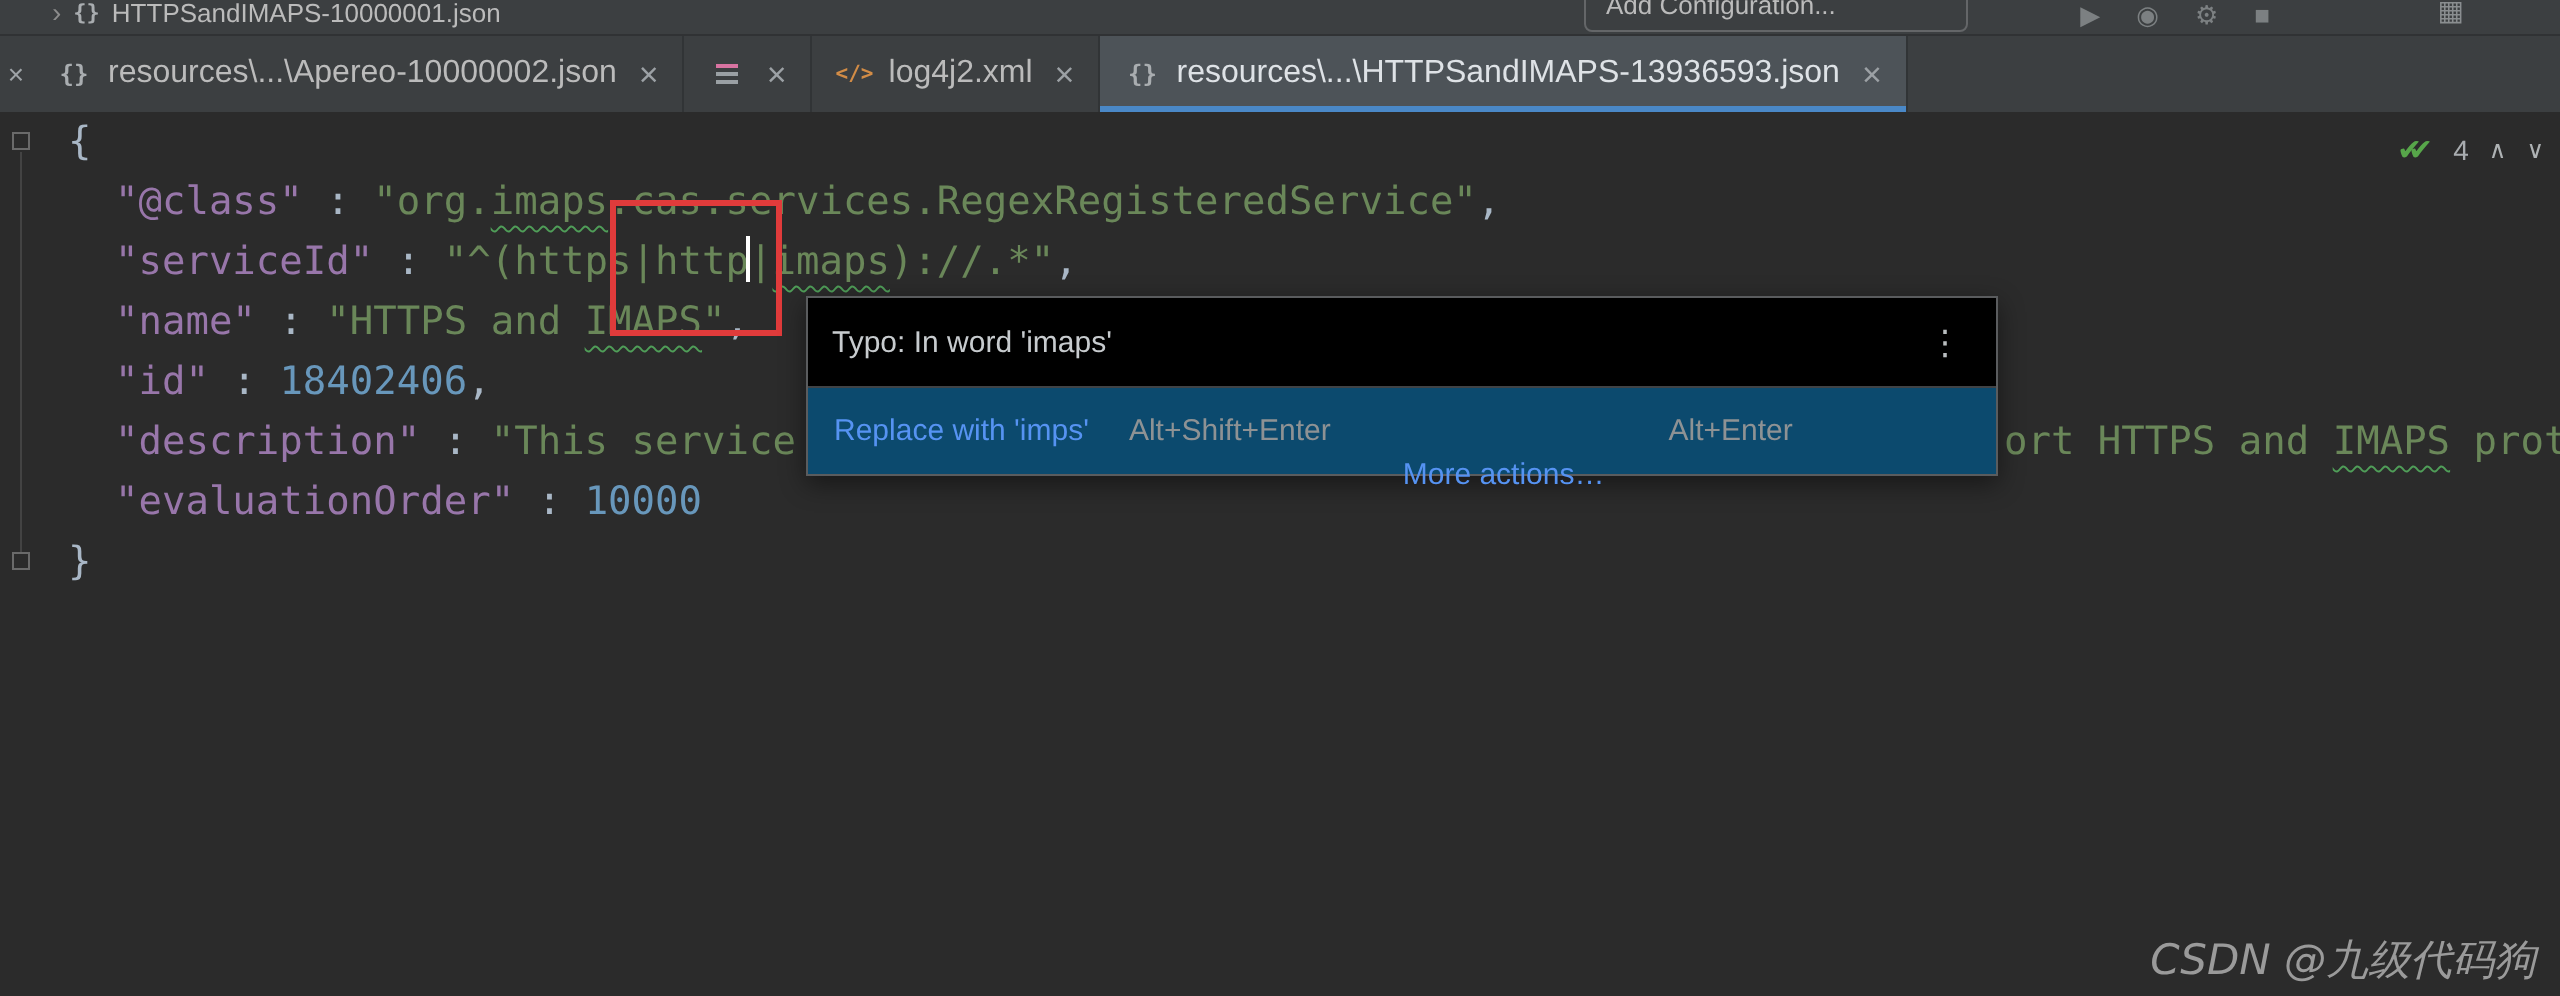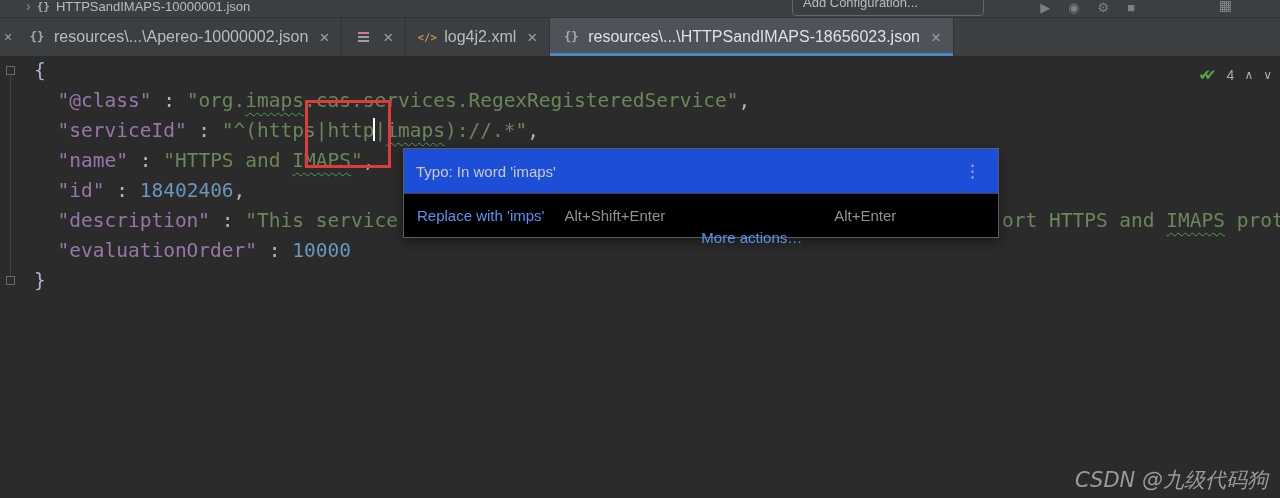--- a/index.html
+++ b/index.html
@@ -49,24 +49,24 @@
   .pun{color:#A9B7C6;}
   .typo{text-decoration-line:underline;text-decoration-style:wavy;text-decoration-color:var(--typo);text-decoration-thickness:1.2px;text-underline-offset:5px;}
   .gap{display:inline-block;width:604px;}
   .caret{display:inline-block;width:2px;height:23px;background:#FFFFFF;vertical-align:-4px;margin:0 -1px;}
 
   .error-box{position:absolute;left:305px;top:44px;width:86px;height:68px;border:3px solid var(--errbox);z-index:6;}
 
   
   .popup{position:absolute;left:403px;top:92px;width:596px;z-index:10;font-size:15px;
     border:1px solid #5A5C5E;box-shadow:0 4px 12px rgba(0,0,0,.45);}
-  .popup-header{height:44px;background:#1d4ed8;display:flex;align-items:center;padding:0 12px;color:#C7CBCE;}
+  .popup-header{height:44px;background:#000000;display:flex;align-items:center;padding:0 12px;color:#C7CBCE;}
   .popup-header .title{flex:1;}
   .kebab{color:#B9BDBF;font-size:17px;padding:0 5px;cursor:pointer;}
-  .popup-actions{height:44px;background:#000000;display:flex;align-items:center;padding:0 13px;border-top:1px solid #404346;}
+  .popup-actions{height:44px;background:#0c4a6e;display:flex;align-items:center;padding:0 13px;border-top:1px solid #404346;}
   .plink{color:var(--link);cursor:pointer;}
   .sc{color:#8E9294;}
   .sc1{margin-left:20px;}
   .plink2{margin-left:36px;margin-top:44px;}
   .sc2{margin-left:32px;}
 
   
   .inspect{position:absolute;top:10px;right:8px;display:flex;align-items:center;gap:10px;font-size:14px;color:#A8ACAF;}
   .checks{color:var(--check);font-size:15px;letter-spacing:-7px;padding-right:7px;}
   .chev{color:#AEB2B4;font-size:12px;cursor:pointer;}
@@ -108,21 +108,21 @@
         </span>
         <span class="tclose">×</span>
       </div>
       <div class="tab">
         <span class="fic xml-file-icon">&lt;/&gt;</span>
         <span>log4j2.xml</span>
         <span class="tclose">×</span>
       </div>
       <div class="tab active">
         <span class="fic json-file-icon">{}</span>
-        <span>resources\...\HTTPSandIMAPS-18656023.json</span>
+        <span>resources\...\HTTPSandIMAPS-13936593.json</span>
         <span class="tclose">×</span>
       </div>
     </div>
 </div>
 
 <div class="editor">
   <div class="gutter-guide"></div>
   <div class="fold f1"></div>
   <div class="fold f2"></div>
 

